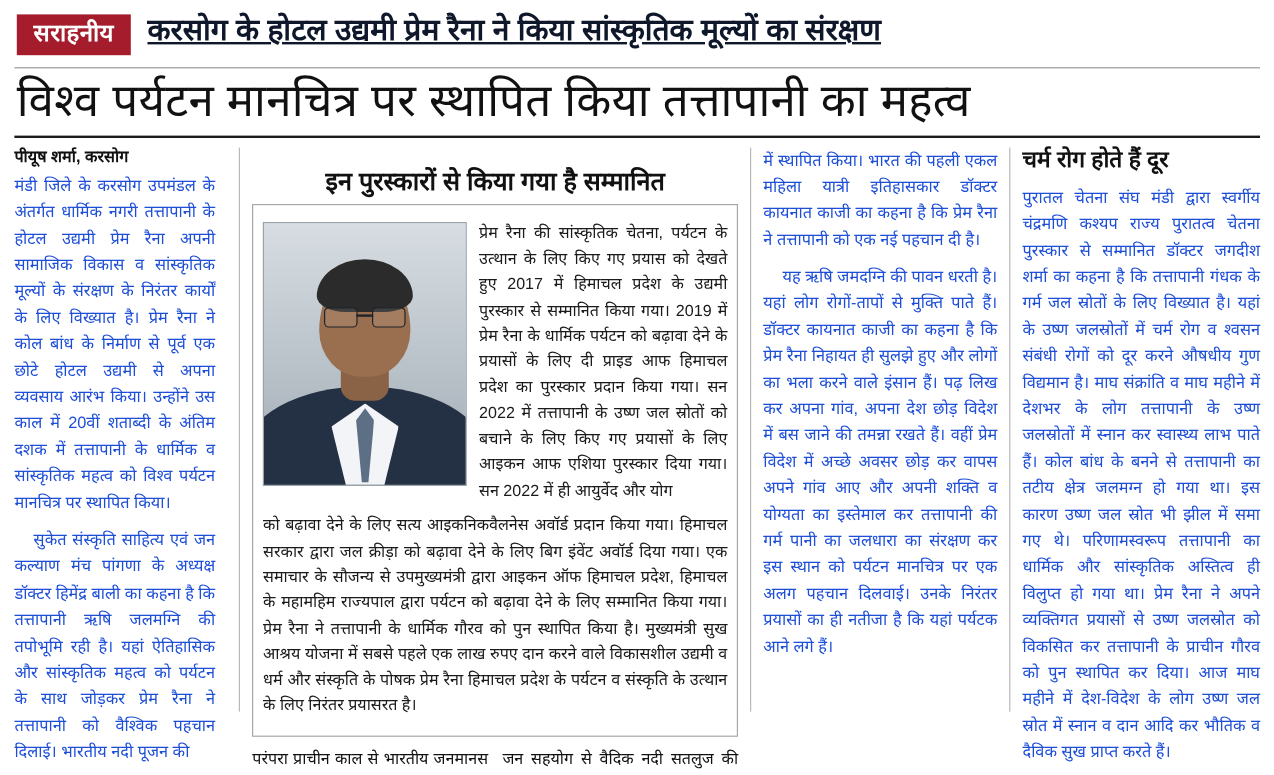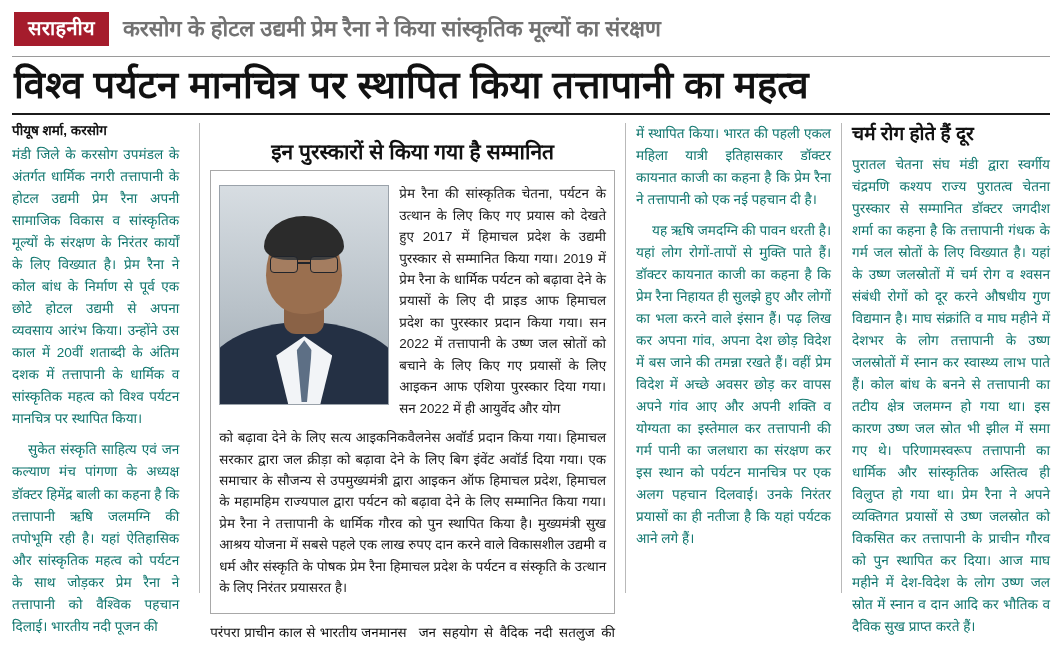--- a/index.html
+++ b/index.html
@@ -18,50 +18,51 @@
     position: relative;
     width: 1062px;
     height: 646px;
     box-sizing: border-box;
     padding: 10px 12px 6px 12px;
   }
 
   
   .kicker-row {
     display: flex;
-    align-items: center;
+    align-items: flex-start;
     gap: 14px;
     padding: 2px 0 4px 2px;
   }
   .kicker-badge {
     background: #a51c2c;
     color: #ffffff;
     font-size: 20px;
     font-weight: bold;
     line-height: 1;
     padding: 6px 14px 8px 14px;
     letter-spacing: 0.3px;
     white-space: nowrap;
   }
   .kicker-text {
-    font-size: 22px;
-    font-weight: bold;
-    color: #737373;
+    font-size: 25px;
+    font-weight: bold;
+    color: #0f172a;
     white-space: nowrap;
     line-height: 1.1;
+    text-decoration: underline;
   }
   .rule-thin {
     border-bottom: 1px solid #9a9a9a;
     margin: 6px 0 4px 0;
   }
 
   
   .headline {
     font-size: 38px;
-    font-weight: bold;
+    font-weight: normal;
     line-height: 1.16;
     color: #111111;
     letter-spacing: 0.2px;
     padding: 2px 2px 6px 2px;
     white-space: nowrap;
   }
   .rule-thick {
     border-bottom: 2px solid #1b1b1b;
     margin-bottom: 8px;
   }
@@ -102,21 +103,21 @@
     font-weight: bold;
     margin-bottom: 5px;
     line-height: 1.2;
   }
   p.txt {
     margin: 0 0 9px 0;
     font-size: 13.6px;
     line-height: 1.62;
     text-align: justify;
     text-justify: inter-word;
-    color: #0f766e;
+    color: #1d4ed8;
   }
   p.txt.indent {
     text-indent: 16px;
   }
 
   
   .box-title {
     font-size: 21px;
     font-weight: bold;
     text-align: center;

